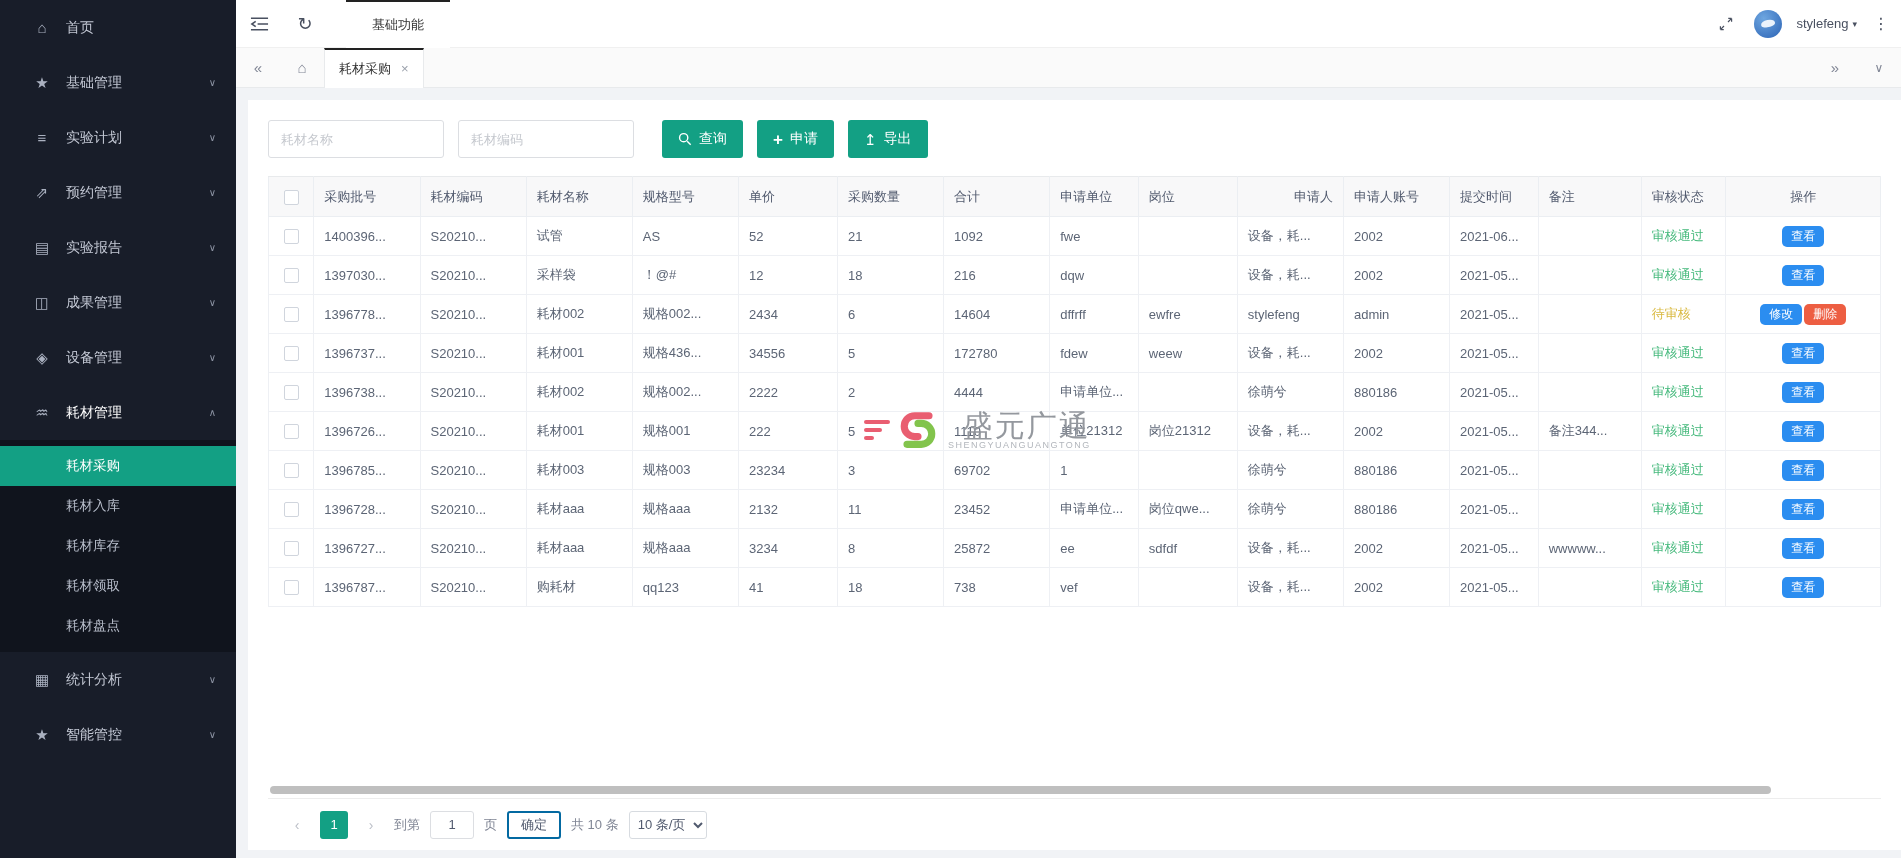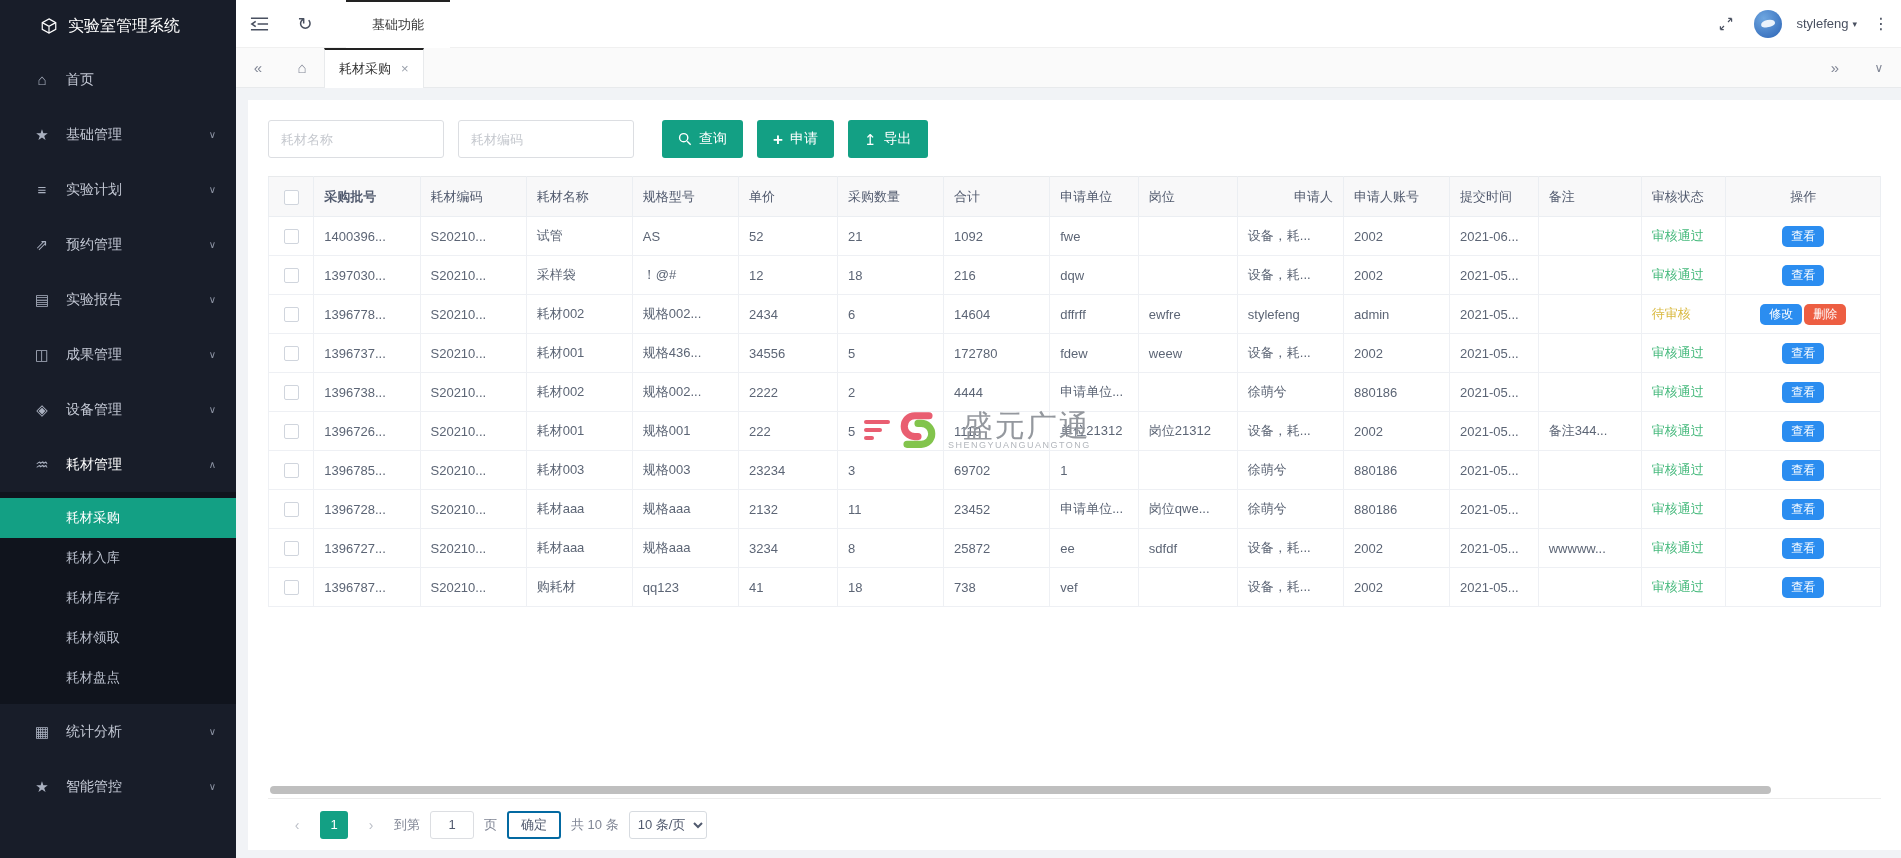--- a/index.html
+++ b/index.html
@@ -51,21 +51,21 @@
   .btn-green.gap1 { margin-left:14px; }
   .btn-green .plus-glyph { font-size:17px; font-weight:bold; line-height:1; }
   .btn-green .up-glyph { font-size:15px; line-height:1; }
 
   
   .table-wrap { flex:1; position:relative; min-height:0; }
   table { border-collapse:collapse; width:100%; table-layout:fixed; }
   thead th { background:#f8f8f9; font-weight:normal; text-align:left; font-size:13px; color:#515a6e; height:40px; padding:0 10px; border:1px solid #ebeef2; border-top:1px solid #e8eaec; white-space:nowrap; overflow:hidden; }
   tbody td { height:39px; font-size:13px; color:#5c6575; padding:0 10px; border:1px solid #eef0f4; border-top:none; white-space:nowrap; overflow:hidden; background:transparent; }
   th.col-check, td.col-check { width:44px; text-align:center; padding:0; }
-  th.col-batch { width:103px;font-weight:bold; } th.col-code { width:103px; } th.col-name { width:103px; }
+  th.col-batch { width:103px; } th.col-code { width:103px; } th.col-name { width:103px; }
   th.col-spec { width:103px; } th.col-price { width:96px; } th.col-qty { width:103px; }
   th.col-total { width:103px; } th.col-unit { width:86px; } th.col-post { width:96px; }
   th.col-applicant { width:103px;text-align:right; } th.col-account { width:103px; } th.col-time { width:86px; }
   th.col-remark { width:100px; } th.col-status { width:82px; } th.col-actions { width:150px; text-align:center; }
   td.cell-actions { text-align:center; }
   .checkbox { display:inline-block; width:15px; height:15px; border:1px solid #d0d5dd; border-radius:2px; background:#fff; vertical-align:middle; cursor:pointer; }
   .status-pass { color:#45b97c; }
   .status-pending { color:#d9b93f; }
   .action-btn { border:none; border-radius:5px; color:#fff; font-size:12px; padding:2px 9px; cursor:pointer; font-family:inherit; }
   .action-btn.view, .action-btn.edit { background:#2b8df0; }
@@ -88,27 +88,20 @@
   .pg-page { width:28px; height:28px; background:#13a084; color:#fff; border-radius:3px; display:flex; align-items:center; justify-content:center; font-size:13px; cursor:pointer; }
   .pg-goto-input { width:44px; height:28px; border:1px solid #dcdee2; border-radius:3px; text-align:center; font-size:13px; color:#515a6e; outline:none; font-family:inherit; }
   .pg-confirm { height:28px; padding:0 12px; background:#fff; border:2px solid #0369a1; border-radius:3px; font-size:13px; color:#515a6e; cursor:pointer; font-family:inherit; }
   .pg-size-select { height:28px; border:1px solid #d7dbe0; border-radius:3px; font-size:13px; color:#515a6e; background:#fff; font-family:inherit; padding:0 4px; cursor:pointer; }
   .pg-total { color:#808695; }
 </style>
 </head>
 <body>
 
 <div class="sidebar">
-  <div class="logo-row">
-    <svg width="18" height="18" viewBox="0 0 24 24" fill="none" stroke="#fff" stroke-width="1.6">
-      <path d="M12 2.5 L21 7.5 V16.5 L12 21.5 L3 16.5 V7.5 Z"></path>
-        <path d="M3 7.5 L12 12.5 L21 7.5 M12 12.5 V21.5"></path>
-    </svg>
-    <span>实验室管理系统</span>
-  </div>
   <div class="menu">
       <div class="menu-item">
         <span class="mi-icon">⌂</span>
         <span class="mi-label">首页</span>
       </div>
       <div class="menu-item">
         <span class="mi-icon">★</span>
         <span class="mi-label">基础管理</span>
         <span class="mi-chevron">∨</span>
       </div>

